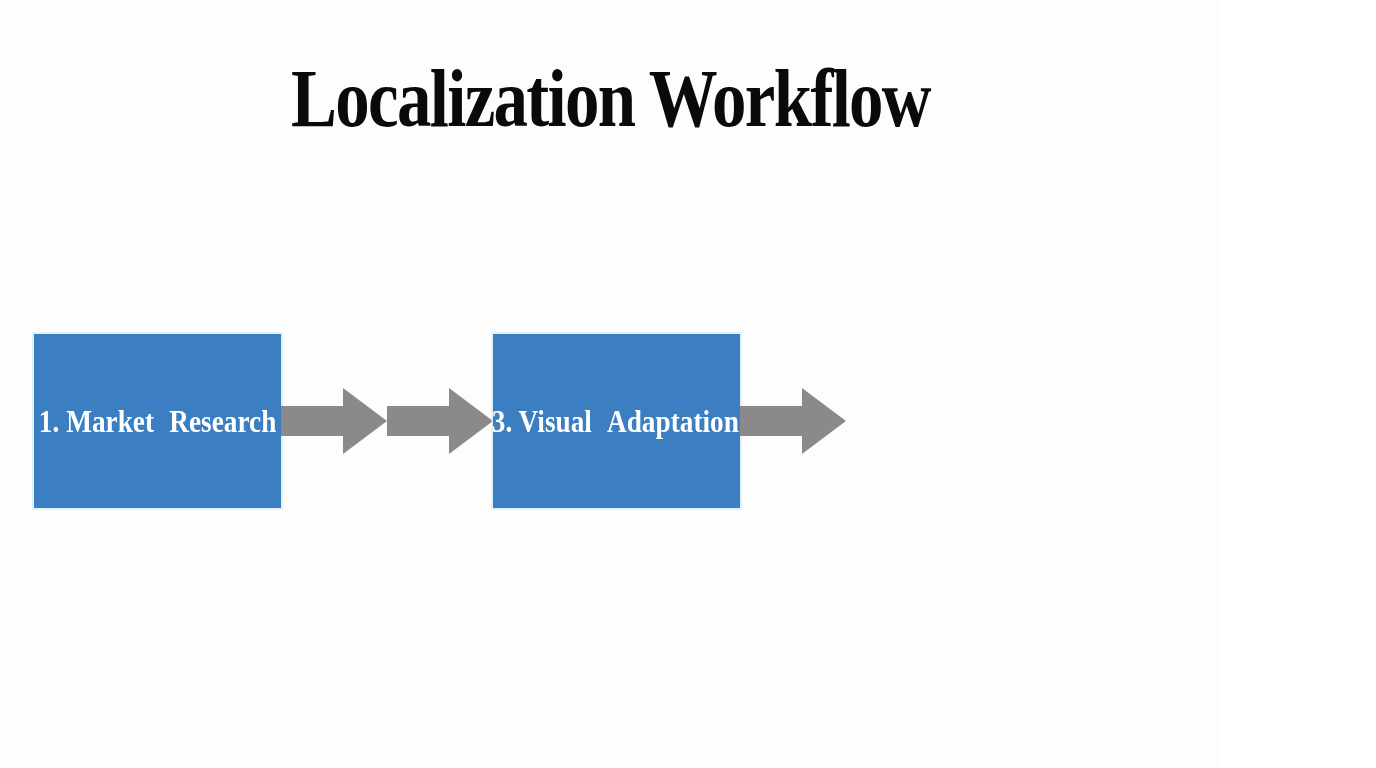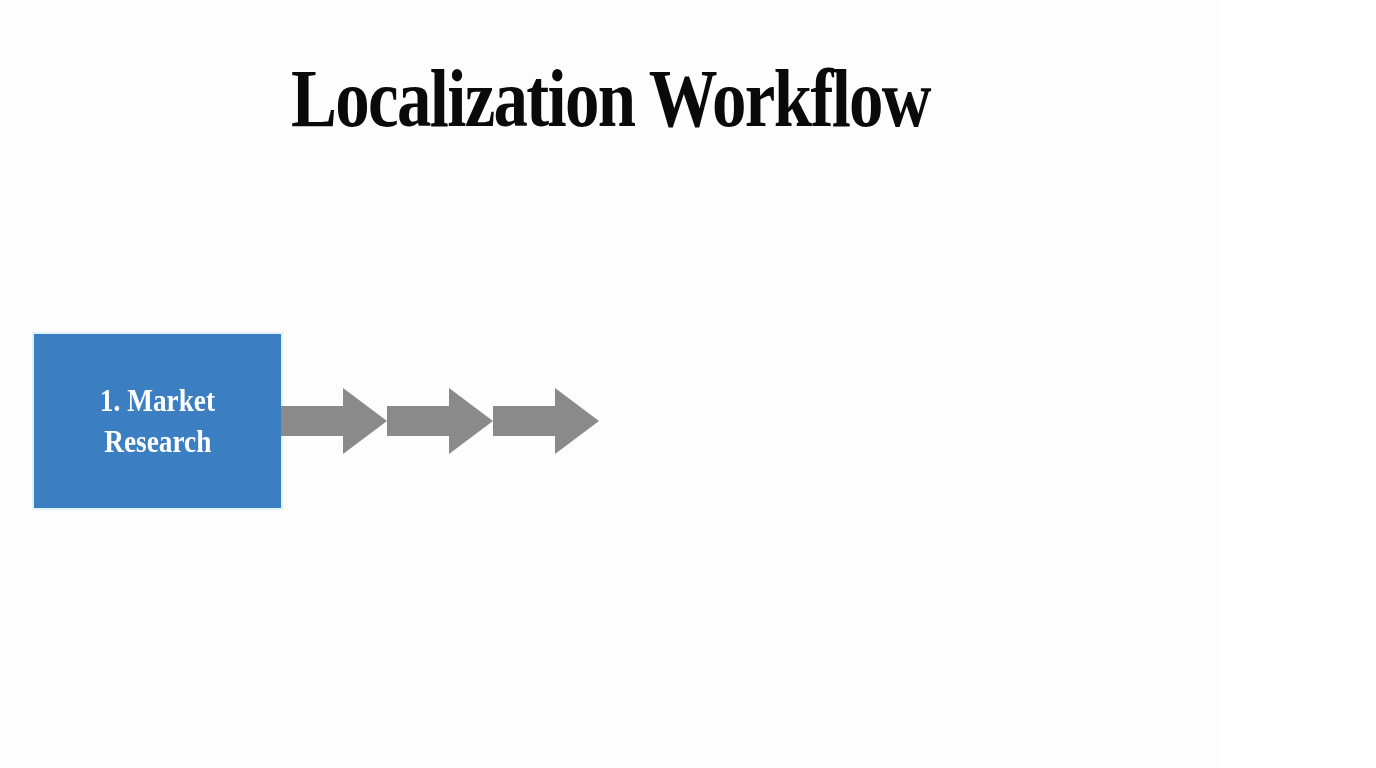--- a/index.html
+++ b/index.html
@@ -35,21 +35,21 @@
     left: 34px;
     display: flex;
     align-items: center;
   }
   .step-box {
     width: 247px;
     height: 174px;
     background: #3b7ec1;
     box-shadow: 0 0 0 2px rgba(210, 236, 245, 0.65);
     display: flex;
-    flex-direction: column;
+    flex-direction: row;
     align-items: center;
     justify-content: center;
     text-align: center;
   }
   .step-label {
     color: #ffffff;
     font-size: 31px;
     font-weight: 700;
     line-height: 41px;
     transform: scaleX(0.88);
@@ -94,20 +94,24 @@
       <div class="arrow-shaft"></div>
       <div class="arrow-head"></div>
     </div>
 
 
     <div class="arrow">
       <div class="arrow-shaft"></div>
       <div class="arrow-head"></div>
     </div>
 
+    <div class="step-box">
+      <div class="step-label">3. Visual</div>
+      <div class="step-label">Adaptation</div>
+    </div>
 
     <div class="arrow">
       <div class="arrow-shaft"></div>
       <div class="arrow-head"></div>
     </div>
 
 
   </div>
 </div>
 

